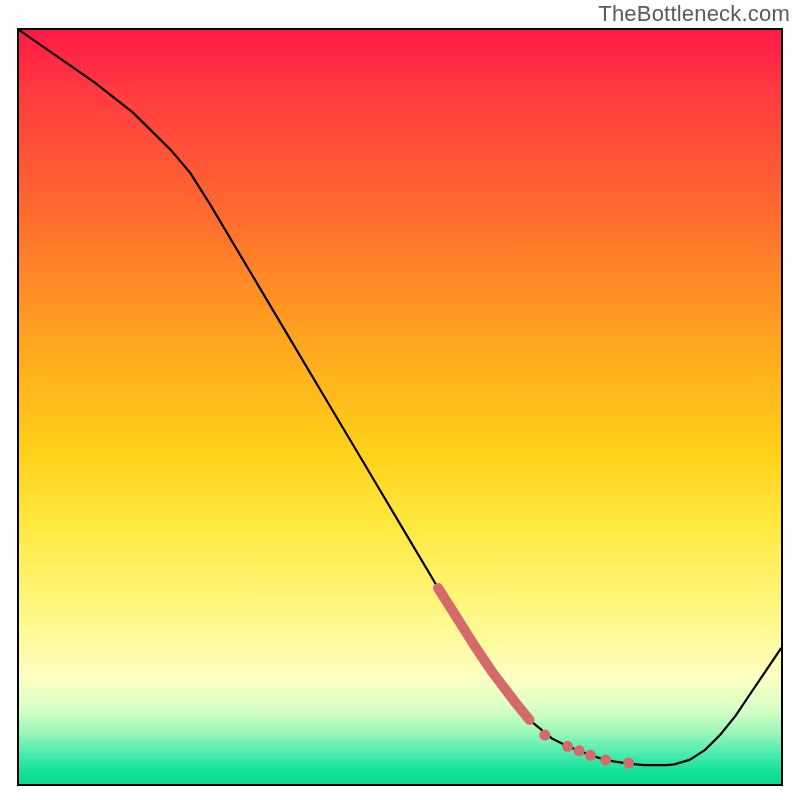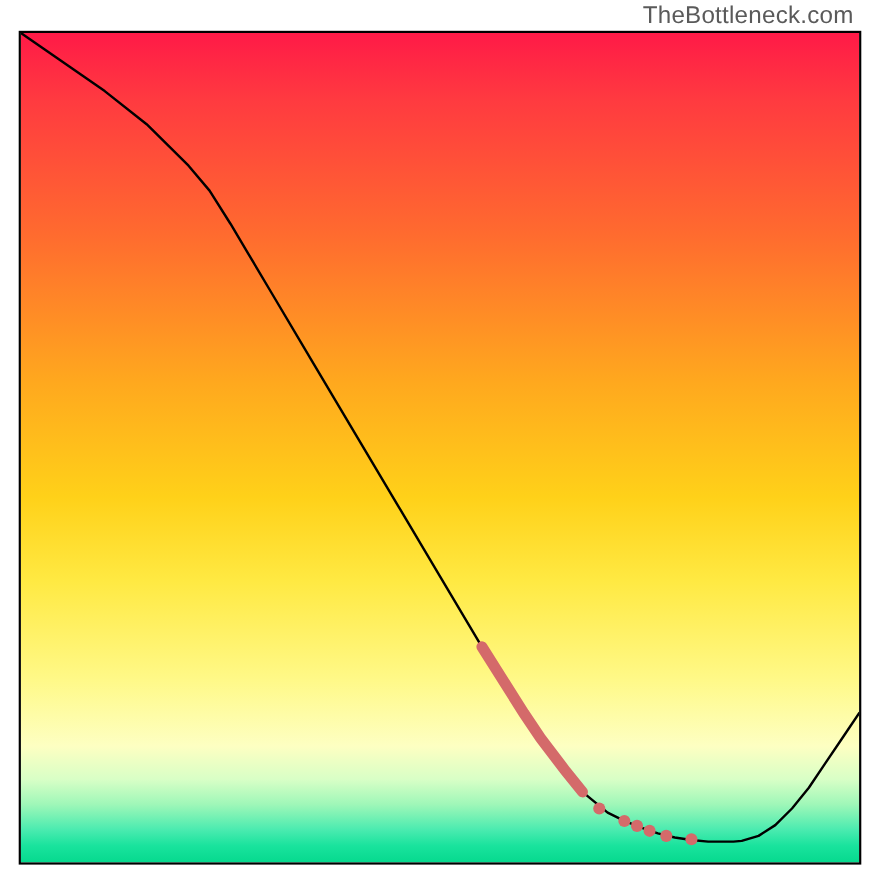--- a/index.html
+++ b/index.html
@@ -12,21 +12,21 @@
   }
   .frame {
     position: relative;
     width: 800px;
     height: 800px;
     box-sizing: border-box;
   }
   .watermark {
     position: absolute;
     top: 1px;
-    right: 24px;
+    right: 10px;
     font-size: 22px;
     font-weight: 400;
     color: #5a5a5a;
     letter-spacing: 0.2px;
   }
   .plot {
     position: absolute;
     left: 17px;
     top: 28px;
     width: 766px;

